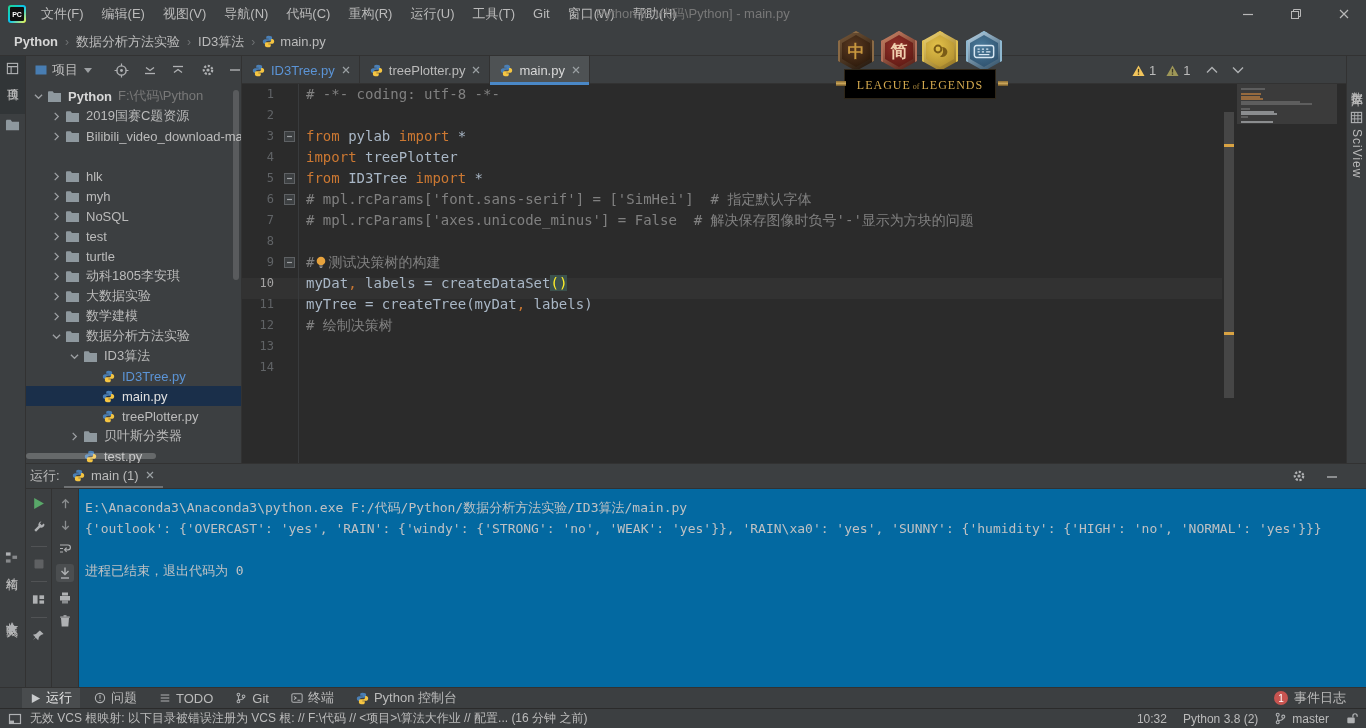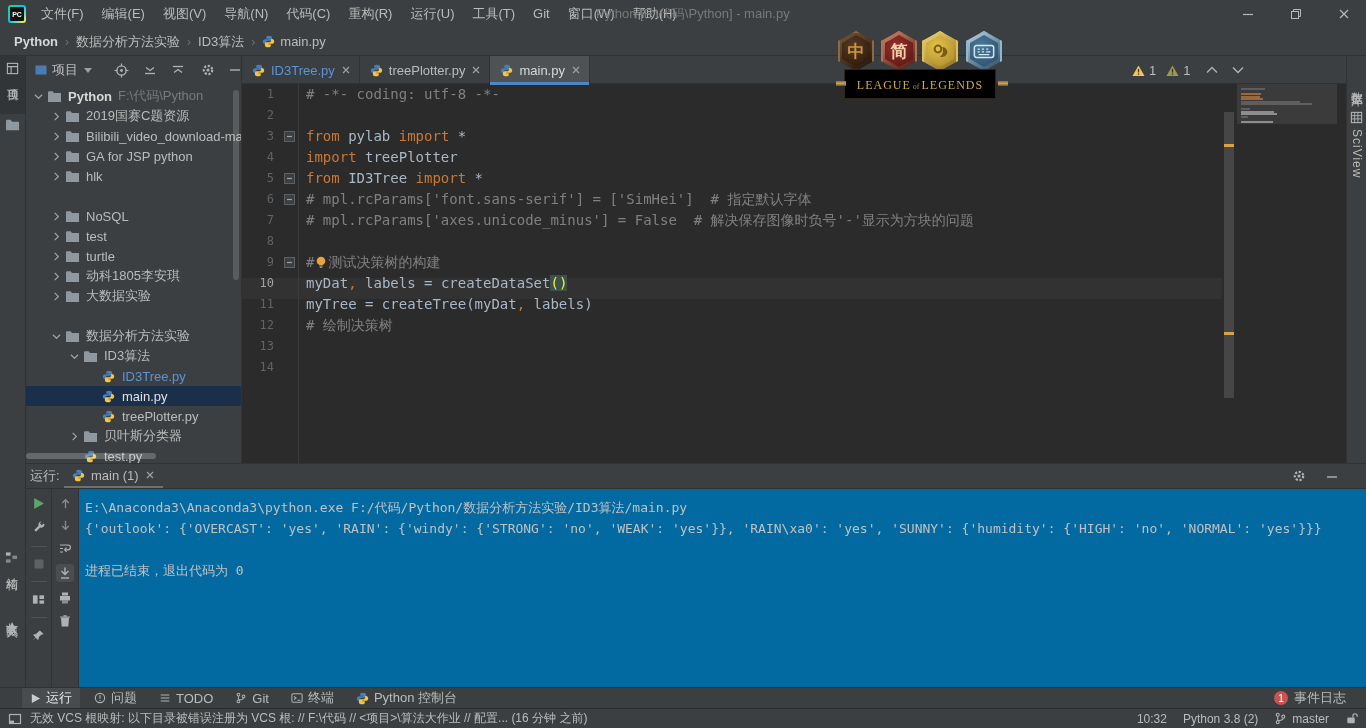--- a/index.html
+++ b/index.html
@@ -388,48 +388,48 @@
               <path d="M3 1l4 4-4 4" stroke="#9da0a3" fill="none" stroke-width="1.4"></path>
             </svg>
           </span>
           <span class="tico">
             <svg width="15" height="13" viewBox="0 0 16 14">
               <path fill="#8E989E" d="M1 2.8C1 2 1.5 1.4 2.2 1.4H6l1.4 1.9H15V13H1z"></path>
             </svg>
           </span>
           <span class="lbl">Bilibili_video_download-ma</span>
         </div>
-        <div class="trow" style="top: 60px;">
-          <span style="width: 22px; flex: 0 0 22px;"></span>
-          <span class="chev">
-            <svg width="9" height="9" viewBox="0 0 10 10">
-              <path d="M3 1l4 4-4 4" stroke="#9da0a3" fill="none" stroke-width="1.4"></path>
-            </svg>
-          </span>
-          <span class="tico">
-            <svg width="15" height="13" viewBox="0 0 16 14">
-              <path fill="#8E989E" d="M1 2.8C1 2 1.5 1.4 2.2 1.4H6l1.4 1.9H15V13H1z"></path>
-            </svg>
-          </span>
-          <span class="lbl">GA for JSP python</span>
-        </div>
         <div class="trow" style="top: 80px;">
           <span style="width: 22px; flex: 0 0 22px;"></span>
           <span class="chev">
             <svg width="9" height="9" viewBox="0 0 10 10">
               <path d="M3 1l4 4-4 4" stroke="#9da0a3" fill="none" stroke-width="1.4"></path>
             </svg>
           </span>
           <span class="tico">
             <svg width="15" height="13" viewBox="0 0 16 14">
               <path fill="#8E989E" d="M1 2.8C1 2 1.5 1.4 2.2 1.4H6l1.4 1.9H15V13H1z"></path>
             </svg>
           </span>
           <span class="lbl">hlk</span>
         </div>
+        <div class="trow" style="top: 100px;">
+          <span style="width: 22px; flex: 0 0 22px;"></span>
+          <span class="chev">
+            <svg width="9" height="9" viewBox="0 0 10 10">
+              <path d="M3 1l4 4-4 4" stroke="#9da0a3" fill="none" stroke-width="1.4"></path>
+            </svg>
+          </span>
+          <span class="tico">
+            <svg width="15" height="13" viewBox="0 0 16 14">
+              <path fill="#8E989E" d="M1 2.8C1 2 1.5 1.4 2.2 1.4H6l1.4 1.9H15V13H1z"></path>
+            </svg>
+          </span>
+          <span class="lbl">myh</span>
+        </div>
         <div class="trow" style="top: 120px;">
           <span style="width: 22px; flex: 0 0 22px;"></span>
           <span class="chev">
             <svg width="9" height="9" viewBox="0 0 10 10">
               <path d="M3 1l4 4-4 4" stroke="#9da0a3" fill="none" stroke-width="1.4"></path>
             </svg>
           </span>
           <span class="tico">
             <svg width="15" height="13" viewBox="0 0 16 14">
               <path fill="#8E989E" d="M1 2.8C1 2 1.5 1.4 2.2 1.4H6l1.4 1.9H15V13H1z"></path>
@@ -485,20 +485,34 @@
             <svg width="9" height="9" viewBox="0 0 10 10">
               <path d="M3 1l4 4-4 4" stroke="#9da0a3" fill="none" stroke-width="1.4"></path>
             </svg>
           </span>
           <span class="tico">
             <svg width="15" height="13" viewBox="0 0 16 14">
               <path fill="#8E989E" d="M1 2.8C1 2 1.5 1.4 2.2 1.4H6l1.4 1.9H15V13H1z"></path>
             </svg>
           </span>
           <span class="lbl">大数据实验</span>
+        </div>
+        <div class="trow" style="top: 220px;">
+          <span style="width: 22px; flex: 0 0 22px;"></span>
+          <span class="chev">
+            <svg width="9" height="9" viewBox="0 0 10 10">
+              <path d="M3 1l4 4-4 4" stroke="#9da0a3" fill="none" stroke-width="1.4"></path>
+            </svg>
+          </span>
+          <span class="tico">
+            <svg width="15" height="13" viewBox="0 0 16 14">
+              <path fill="#8E989E" d="M1 2.8C1 2 1.5 1.4 2.2 1.4H6l1.4 1.9H15V13H1z"></path>
+            </svg>
+          </span>
+          <span class="lbl">数学建模</span>
         </div>
         <div class="trow" style="top: 240px;">
           <span style="width: 22px; flex: 0 0 22px;"></span>
           <span class="chev">
             <svg width="9" height="9" viewBox="0 0 10 10">
               <path d="M1 3l4 4 4-4" stroke="#9da0a3" fill="none" stroke-width="1.4"></path>
             </svg>
           </span>
           <span class="tico">
             <svg width="15" height="13" viewBox="0 0 16 14">

